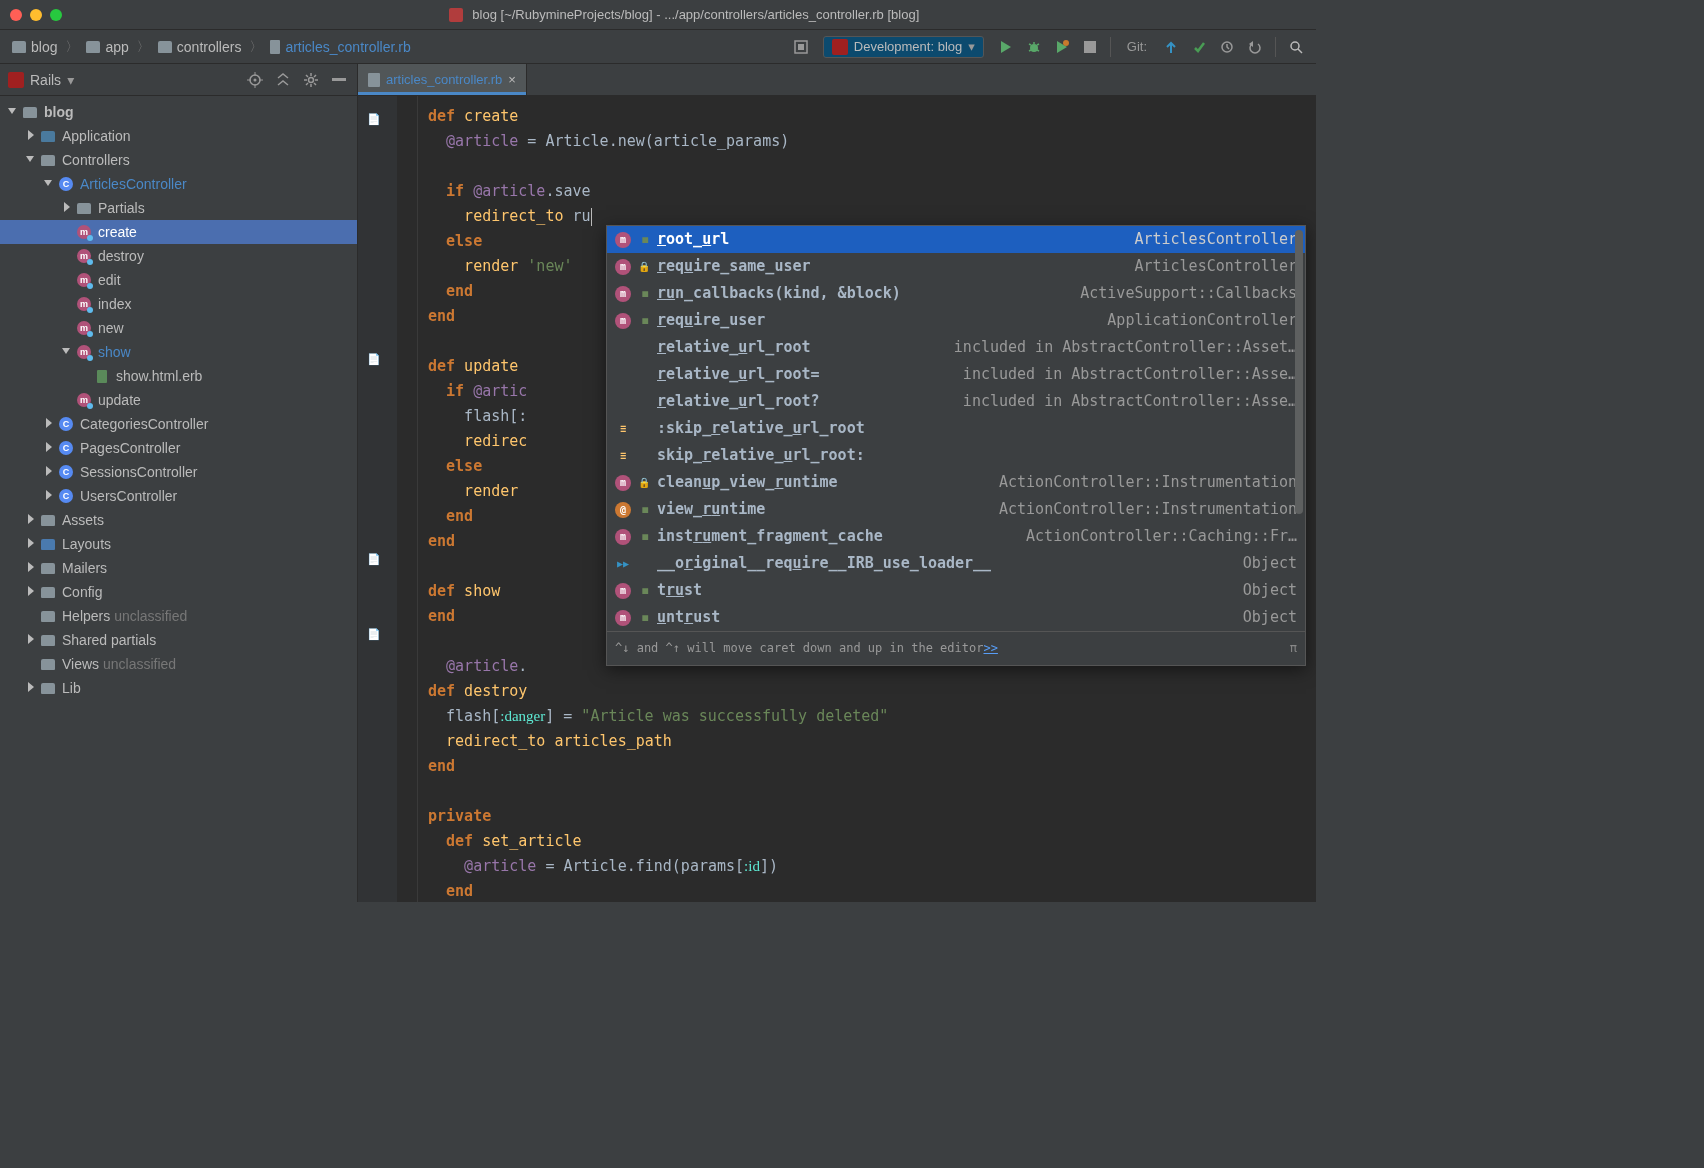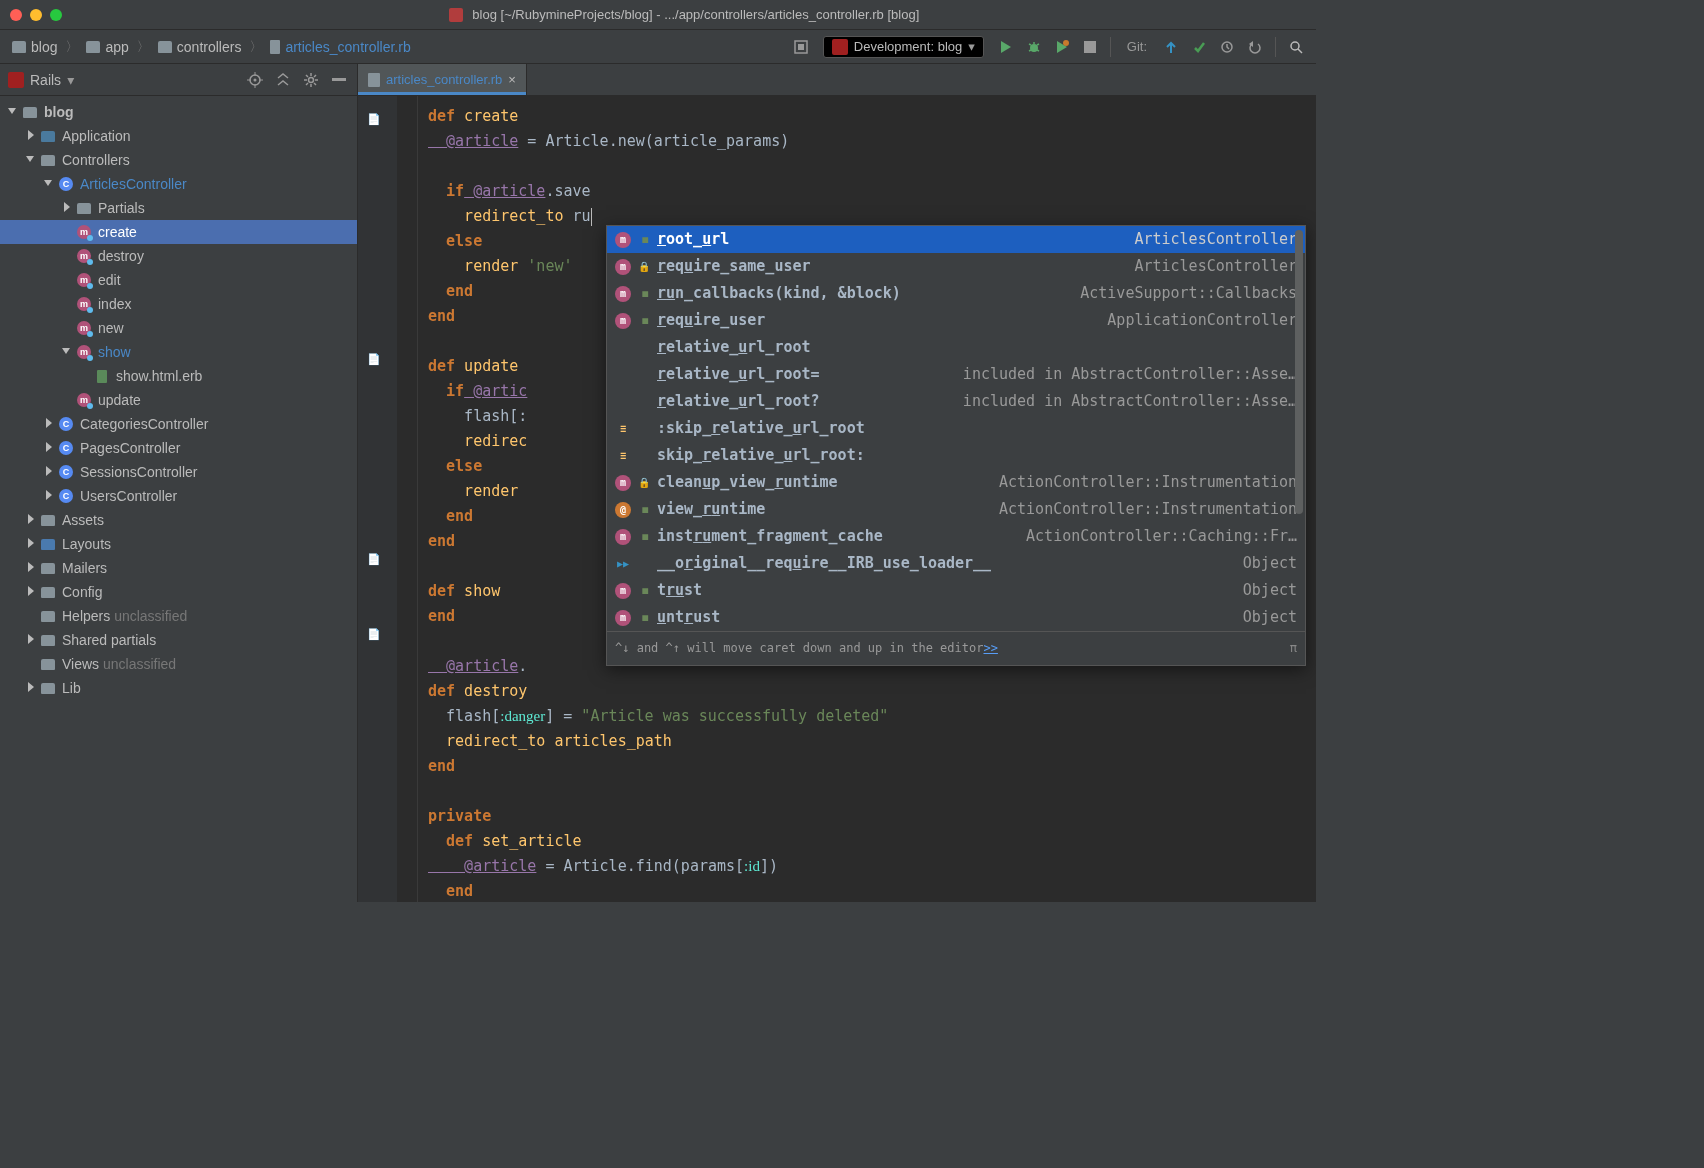--- a/index.html
+++ b/index.html
@@ -41,21 +41,21 @@
   gap: 4px;
 }
 .breadcrumb { display: flex; align-items: center; gap: 4px; flex: 0 0 auto; }
 .breadcrumb-item { display: flex; align-items: center; color: #bbb; font-size: 14px; padding: 2px 4px; }
 .breadcrumb-sep { color: #777; }
 .breadcrumb-item .folder-ico { width: 14px; height: 12px; background: #87939a; border-radius: 2px 2px 1px 1px; margin-right: 5px; }
 .breadcrumb-item .file-ico { width: 10px; height: 14px; background: #87939a; border-radius: 1px; margin-right: 5px; position: relative; }
 .breadcrumb-item.current { color: #4a88c7; }
 .tb-spacer { flex: 1; }
 .tb-btn { width: 24px; height: 24px; display: flex; align-items: center; justify-content: center; border-radius: 3px; cursor: pointer; }
-.run-config { display: flex; align-items: center; background: #000000; border: 1px solid #555; border-radius: 3px; padding: 2px 8px; gap: 6px; margin: 0 6px; }
+.run-config { display: flex; align-items: center; background: #0c4a6e; border: 1px solid #555; border-radius: 3px; padding: 2px 8px; gap: 6px; margin: 0 6px; }
 .run-config .rails-ico { width: 16px; height: 16px; background: #a02020; border-radius: 2px; }
 
 .git-label { color: #999; margin: 0 8px; }
 
 
 .ico-run { fill: #59a869; }
 .ico-debug { fill: #59a869; }
 .ico-stop { fill: #999; }
 .ico-sep { width: 1px; height: 20px; background: #555; margin: 0 4px; }
 
@@ -100,21 +100,21 @@
 .gutter-icons { position: relative; }
 .gutter-icon { position: absolute; left: 8px; width: 16px; height: 16px; display:flex; align-items:center; justify-content:center; font-size: 11px; }
 .fold-gutter { width: 20px; background: #2b2b2b; border-right: 1px solid #3a3a3a; position: relative; }
 
 .code { flex: 1; font-family: 'Menlo', 'Consolas', monospace; font-size: 15px; line-height: 25px; padding: 8px 0 8px 10px; color: #a9b7c6; position: relative; }
 .code-line { white-space: pre; }
 
 
 .kw { color: #cc7832; font-weight: bold; }
 .def-name { color: #ffc66d; }
-.iv { color: #9876aa; text-decoration: underline; }
+.iv { color: #9876aa; }
 .const { color: #a9b7c6; }
 .string { color: #6a8759; }
 .sym { color: #5eead4; font-family: Liberation Serif, serif; }
 
 
 .completion-popup {
   position: absolute;
   top: 129px;
   left: 188px;
   width: 700px;
@@ -643,20 +643,21 @@
                 <div class="ci-ico2">
                   <span style="color:#6a8759;">▪</span>
                 </div>
                 <div class="ci-name"><span class="ci-match">r</span>eq<span class="ci-match">u</span>ire_user</div>
                 <div class="ci-ctx">ApplicationController</div>
               </div>
               <div class="completion-item">
                 <div class="ci-ico" style="visibility: hidden;"></div>
                 <div class="ci-ico2"></div>
                 <div class="ci-name"><span class="ci-match">r</span>elative_<span class="ci-match">u</span>rl_root</div>
+                <div class="ci-ctx">included in AbstractController::Asset…</div>
               </div>
               <div class="completion-item">
                 <div class="ci-ico" style="visibility: hidden;"></div>
                 <div class="ci-ico2"></div>
                 <div class="ci-name"><span class="ci-match">r</span>elative_<span class="ci-match">u</span>rl_root=</div>
                 <div class="ci-ctx">included in AbstractController::Asse…</div>
               </div>
               <div class="completion-item">
                 <div class="ci-ico" style="visibility: hidden;"></div>
                 <div class="ci-ico2"></div>

